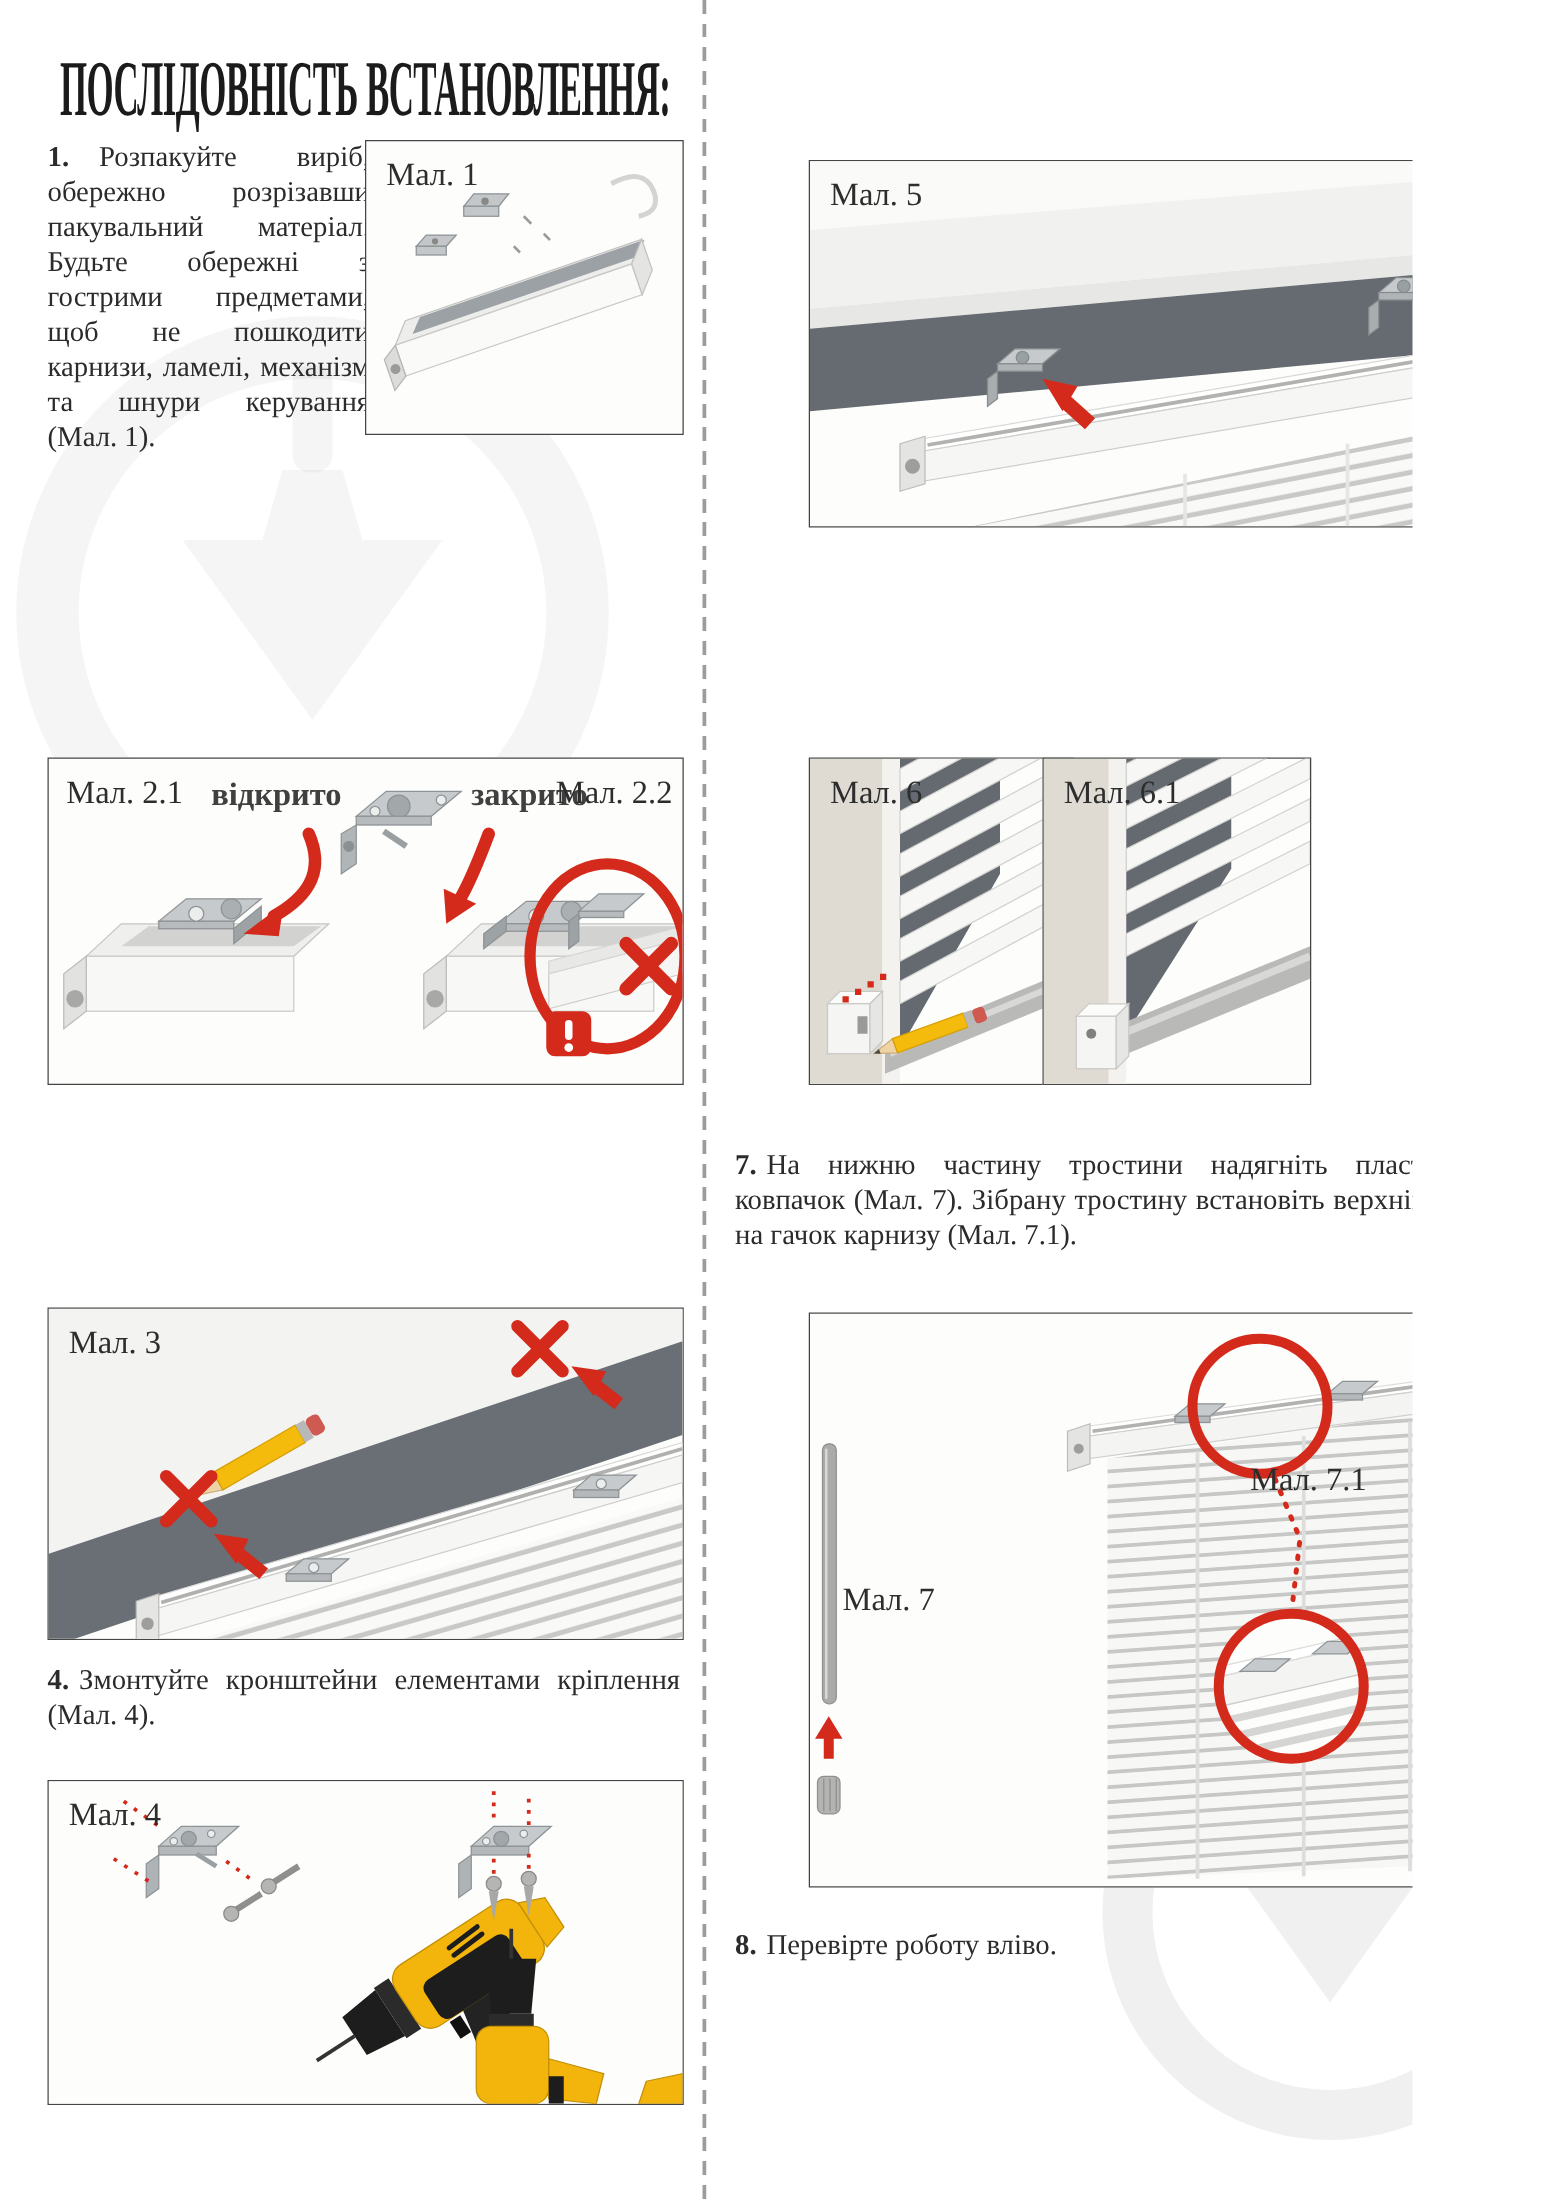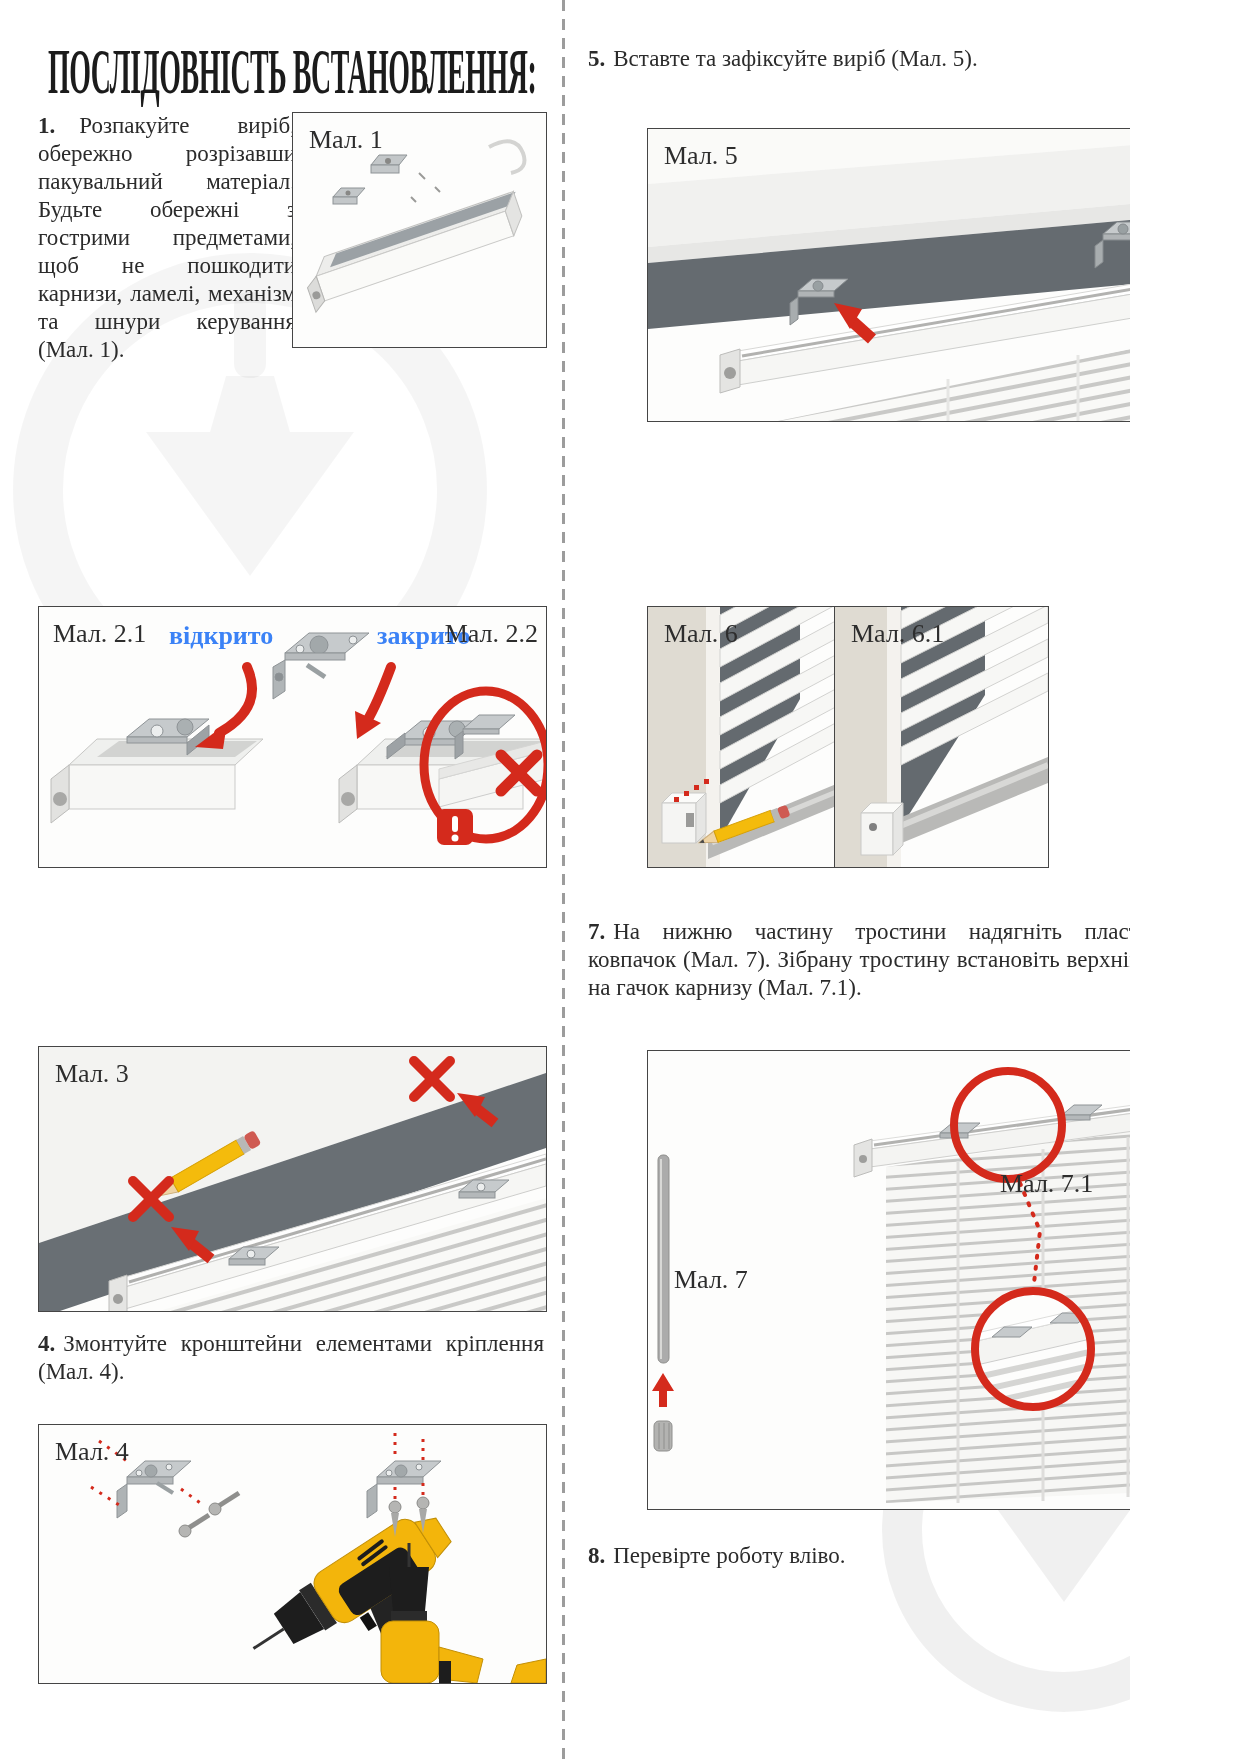--- a/index.html
+++ b/index.html
@@ -16,21 +16,21 @@
   .step .n{font-weight:bold;margin-right:8px;}
   .step .n.gap{margin-right:24px;}
   .step.single{text-align:left;}
   .wicon{display:inline-block;width:23px;height:23px;background:#cc2026;border-radius:4px;
          color:#ffffff;font-weight:bold;text-align:center;line-height:23px;font-size:17px;
          margin-right:9px;vertical-align:-3px;}
   .wlabel{font-weight:bold;margin-right:7px;}
   .figbox{position:absolute;margin:0;border:1.5px solid #454545;background:#fdfdfc;}
   .figbox svg{position:absolute;left:0;top:0;width:100%;height:100%;}
   .figlabel{position:absolute;left:16px;top:12px;font-size:26px;color:#2d2d2d;z-index:3;}
-  .figlabel.red{color:#3b82f6;font-weight:bold;}
+  .figlabel.red{color:#404040;font-weight:bold;}
   .pagenum-line{position:absolute;left:1203px;top:1690px;width:2px;height:70px;background:#c9c9c9;}
   .pagenum{position:absolute;left:1213px;top:1696px;font-size:25px;color:#3a3a3a;}
 </style>
 </head>
 <body>
 
 <div class="page">
 
   <svg class="wm" style="left:0px;top:240px;width:500px;height:500px" viewBox="0 0 500 500">
     <circle cx="250" cy="250" r="212" fill="none" stroke="#000000" stroke-opacity="0.038" stroke-width="50"></circle>
@@ -291,21 +291,20 @@
           <polygon points="350,142 390,142 386,186 354,186" fill="#1d1d1d"></polygon>
           <rect x="352" y="186" width="36" height="10" fill="#2b2b2b"></rect>
           <rect x="342" y="196" width="58" height="62" rx="12" fill="#f3b50b" stroke="#c28f06"></rect>
           <polygon points="400,222 444,234 438,258 400,254" fill="#f3b50b" stroke="#c28f06"></polygon>
           <rect x="400" y="236" width="12" height="22" fill="#1d1d1d"></rect>
           <polygon points="478,240 507,234 507,258 472,258" fill="#f3b50b" stroke="#c28f06"></polygon>
         </g>
       </svg>
     </figure>
 
-    <p class="step single" style="left:588px;top:45px;width:620px"><b class="n">5.</b><span>Вставте та зафіксуйте виріб (Мал. 5).</span></p>
 
     <figure class="figbox" style="left:647px;top:128px;width:561px;height:292px">
       <figcaption class="figlabel">Мал. 5</figcaption>
       <svg viewBox="0 0 561 292">
         <defs>
           <pattern id="p5" width="12" height="13" patternUnits="userSpaceOnUse" patternTransform="rotate(-11)">
             <rect width="12" height="9" fill="#f9f9f7"></rect>
               <rect y="9" width="12" height="4" fill="#c9c9c7"></rect>
           </pattern>
         </defs>

